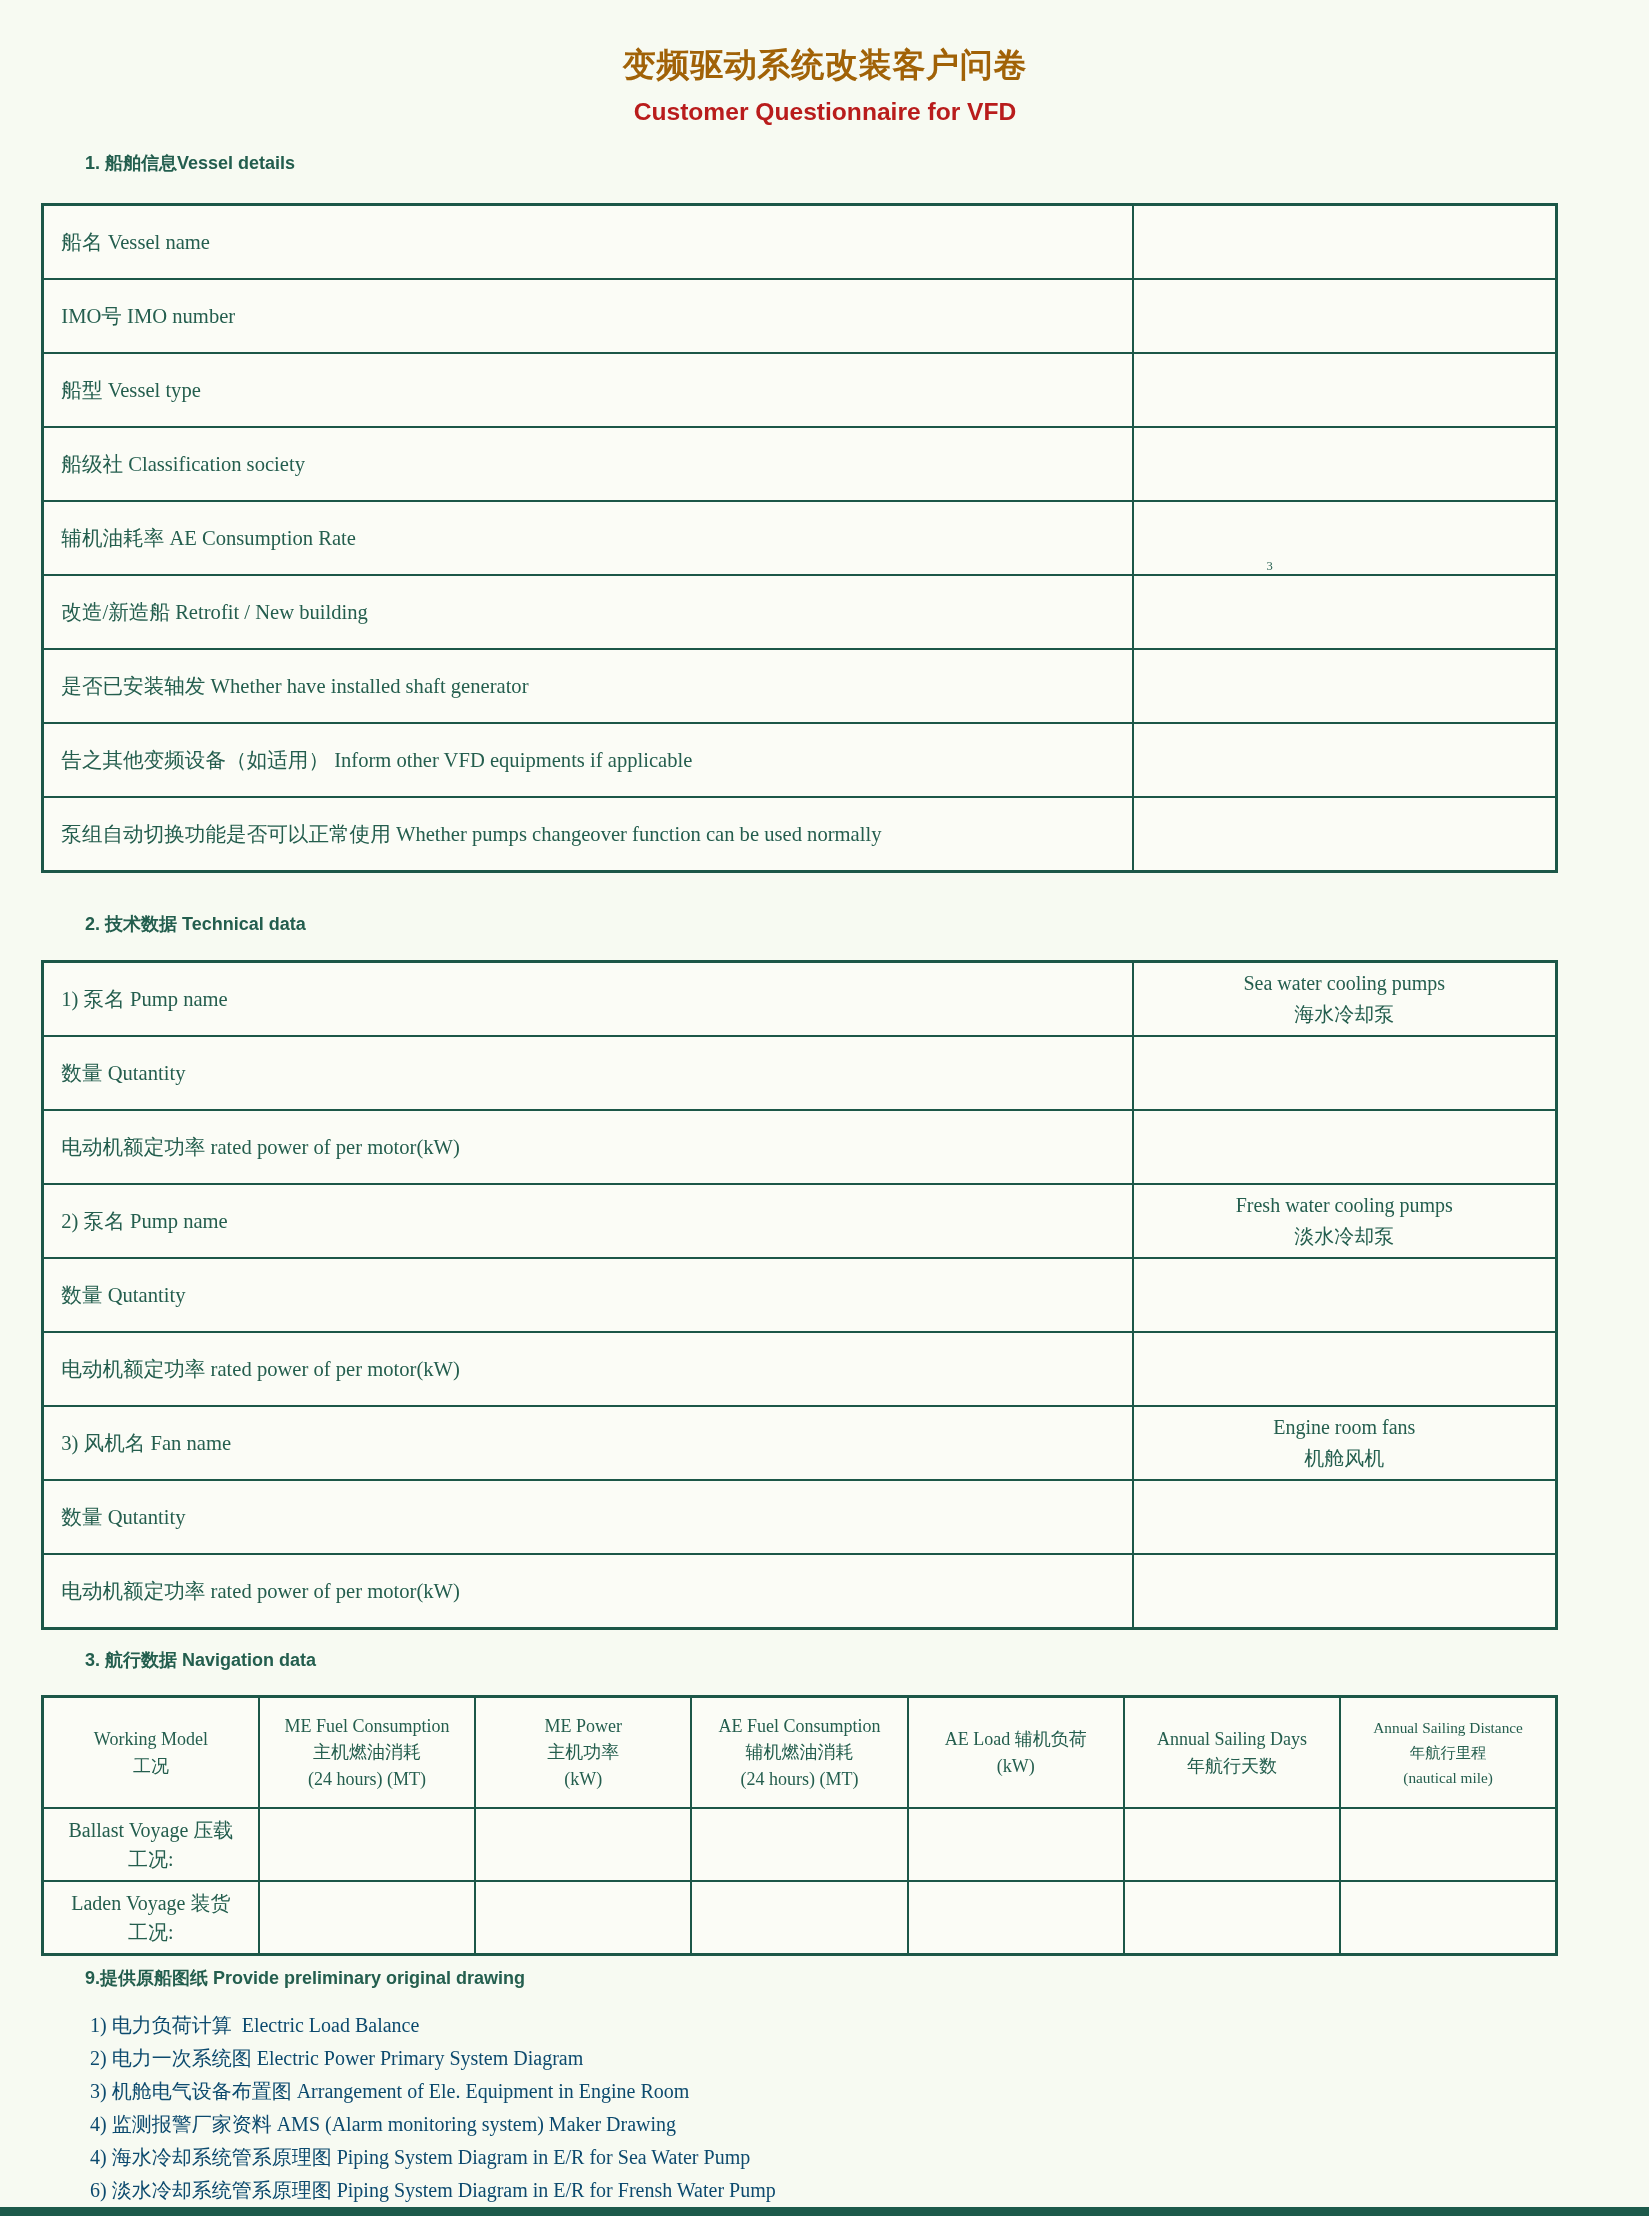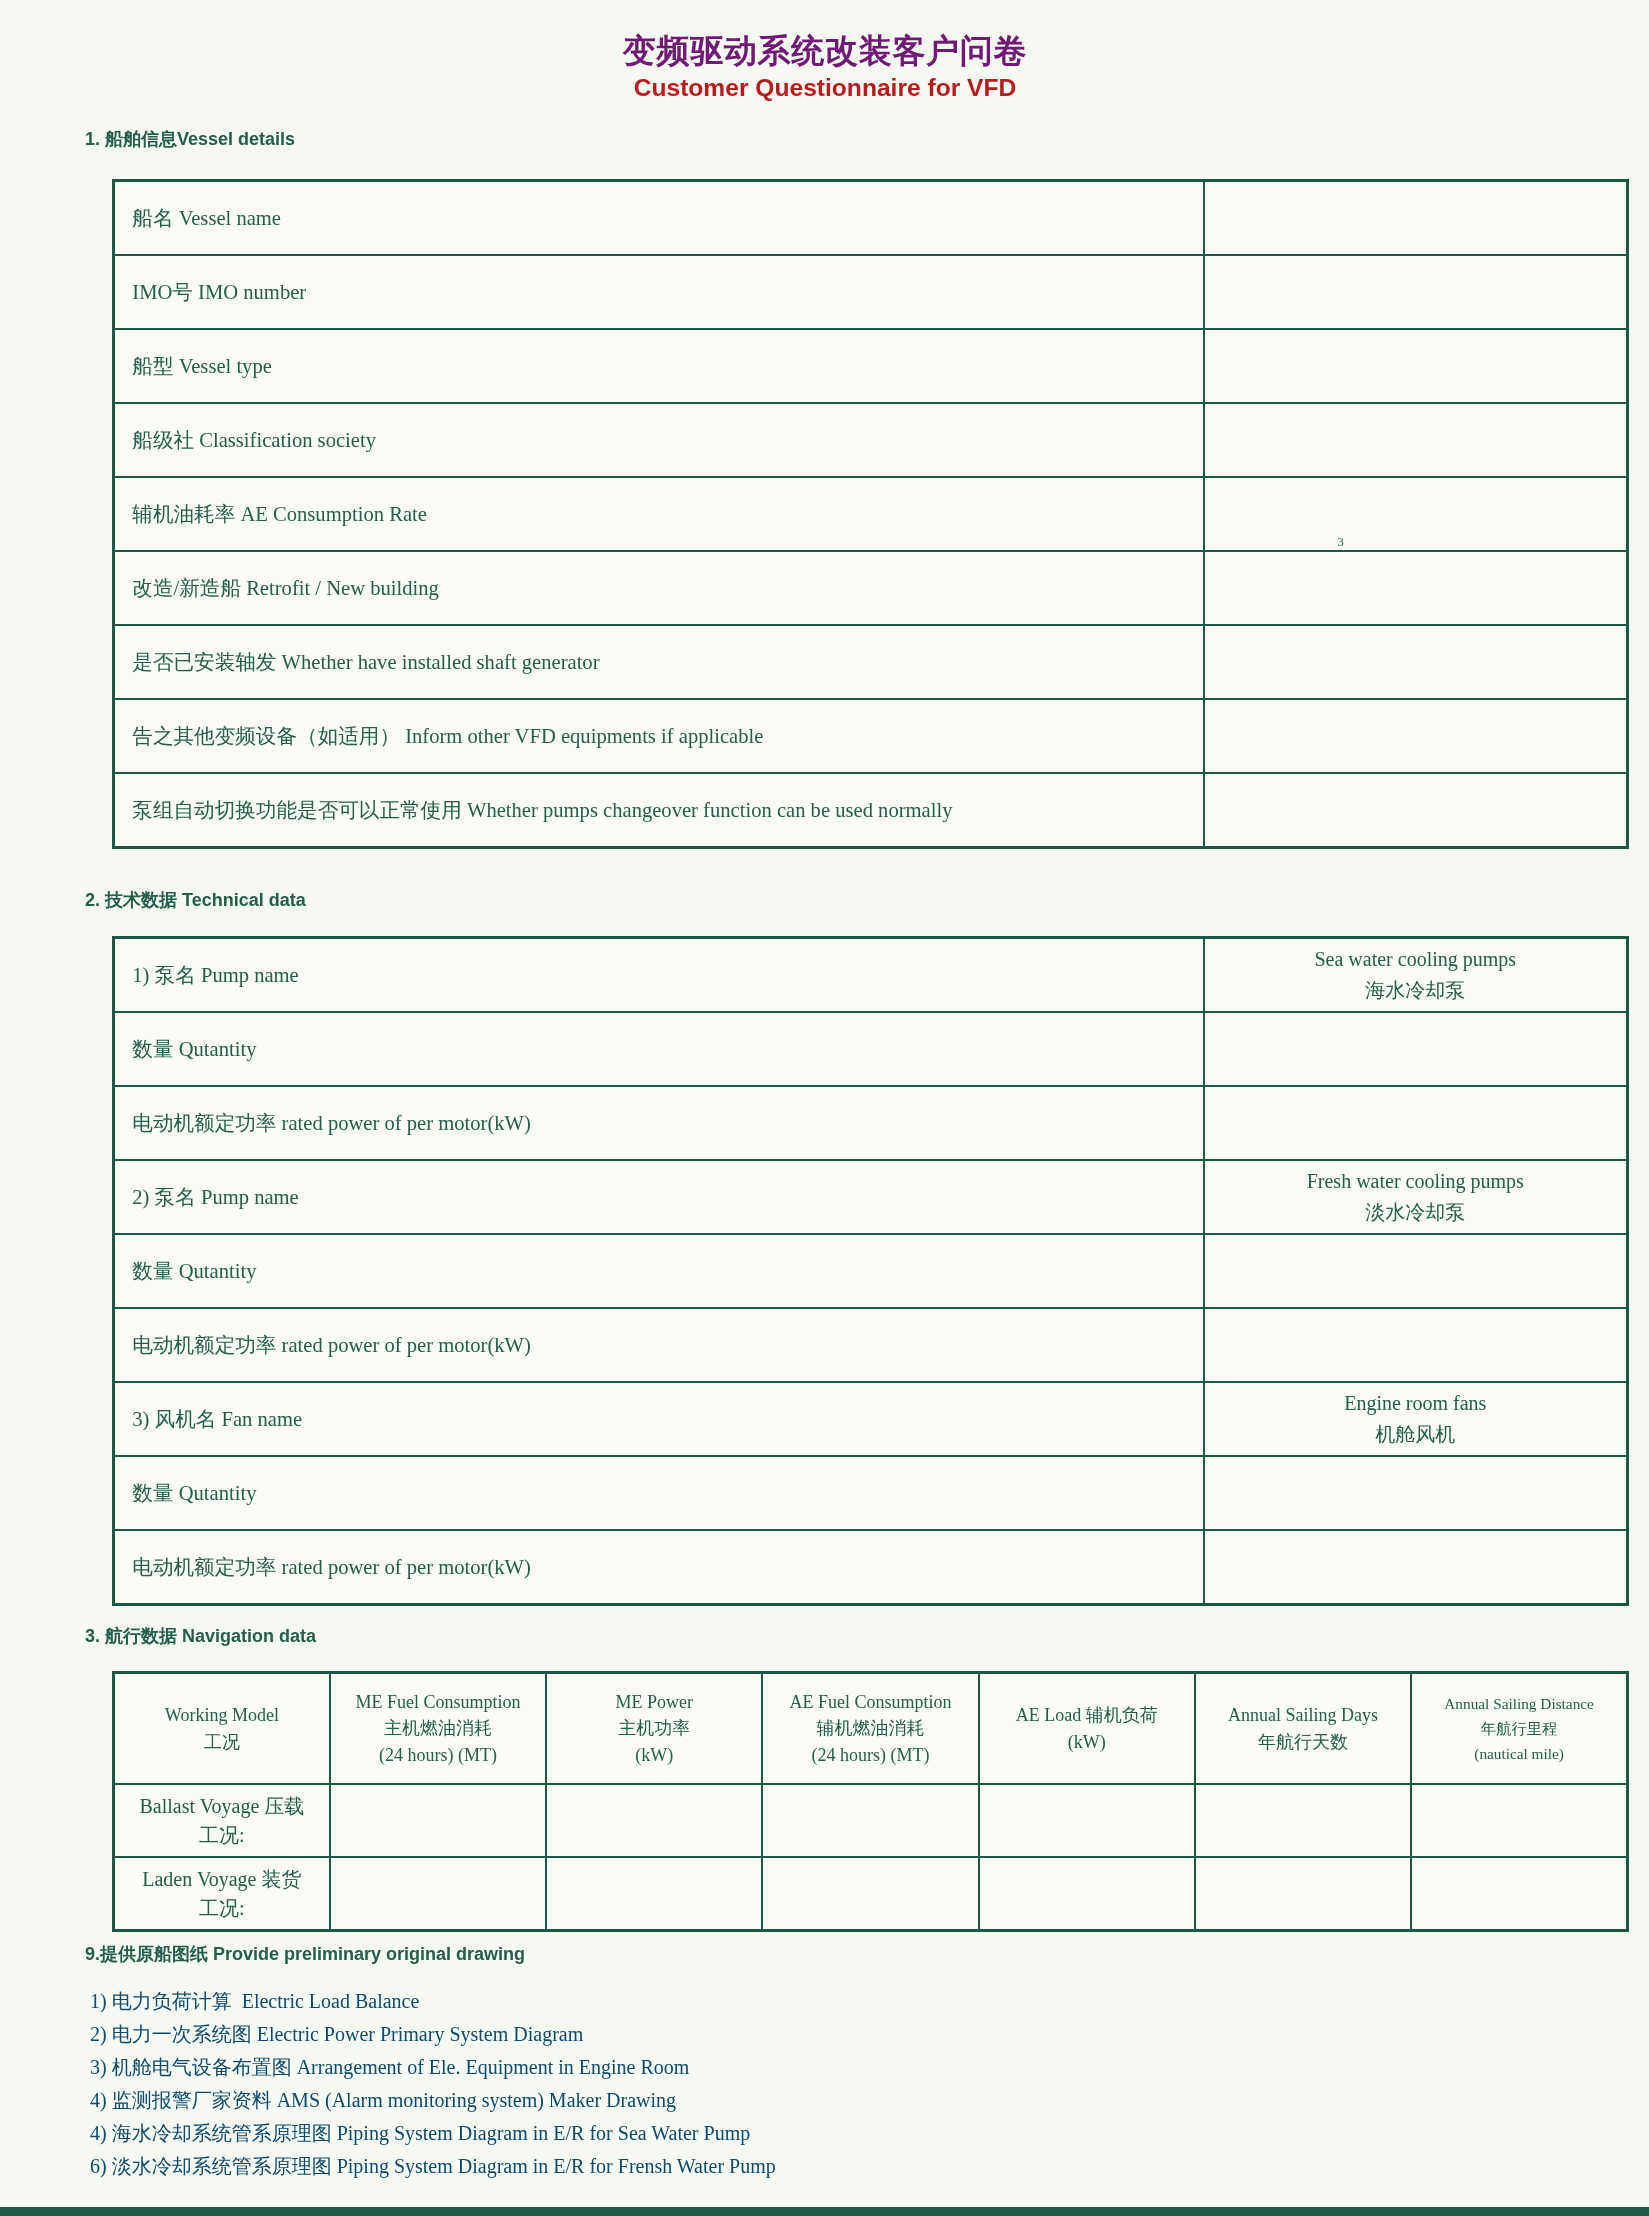--- a/index.html
+++ b/index.html
@@ -4,40 +4,40 @@
 <style>
   html,body{margin:0;padding:0;}
   body{
     width:1650px;height:2216px;position:relative;overflow:hidden;
     background:#f7faf2;color:#245e4e;
     font-family:"Liberation Serif","DejaVu Serif",serif;
   }
   
   .doc-header{padding-top:35px;text-align:center;}
   .title-cn{
-    font-family:Liberation Serif, serif;
-    font-weight:700;font-size:33px;line-height:33px;margin:0;color:#701a75;letter-spacing:0.7px;
+    font-family:Liberation Mono, monospace;
+    font-weight:700;font-size:33px;line-height:33px;margin:16px;color:#a16207;letter-spacing:0.7px;
   }
   .title-en{
     font-family:"Liberation Sans","DejaVu Sans",sans-serif;
     font-weight:700;font-size:24.6px;line-height:24.6px;margin:8px 0 0 0;color:#b91c1c;
   }
   
   .sec-heading{
     font-family:"Liberation Sans","DejaVu Sans",sans-serif;
     font-weight:700;font-size:18px;line-height:29px;color:#235e4e;margin:0 0 0 85px;
   }
   #h1{margin-top:24px;}
   #h2{margin-top:37px;}
   #h3{margin-top:16.6px;}
   #h4{margin-top:8px;}
   
   table{
     border-collapse:collapse;table-layout:fixed;
-    margin-left:112px;width:1517px;
+    margin-left:41px;width:1517px;
     margin-top:25px;
     border-radius:19px;
   }
   #technical-table{margin-top:21px;}
   #navigation-table{margin-top:20px;}
   td,th{border:2.7px solid #1c5748;background:#fbfcf6;overflow:hidden;}
   table{border:3.3px solid #1c5748;}
   
   .form-table td{height:72px;font-size:20.6px;}
   .form-table td.label{width:1057px;text-align:left;padding:0 13.3px 0 17.3px;}

